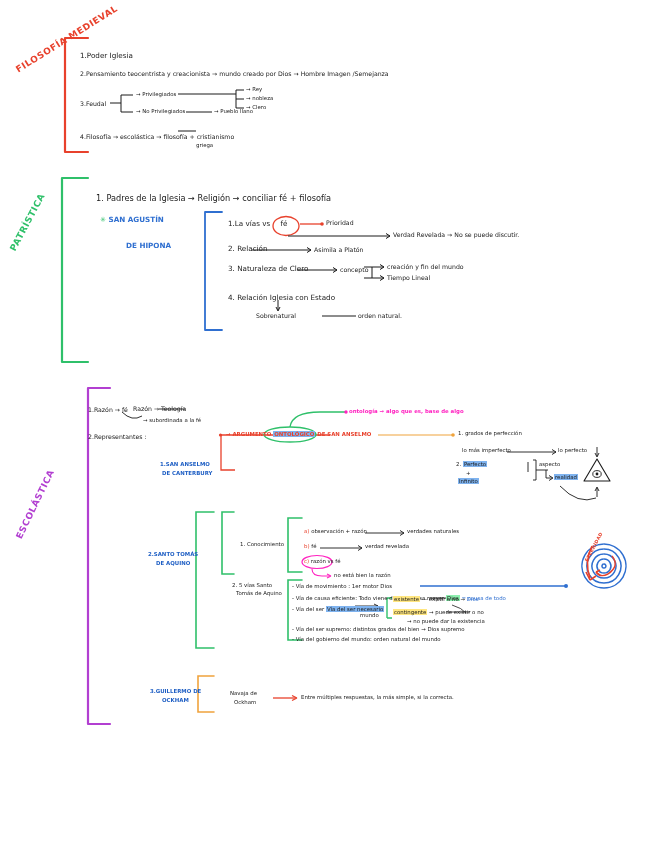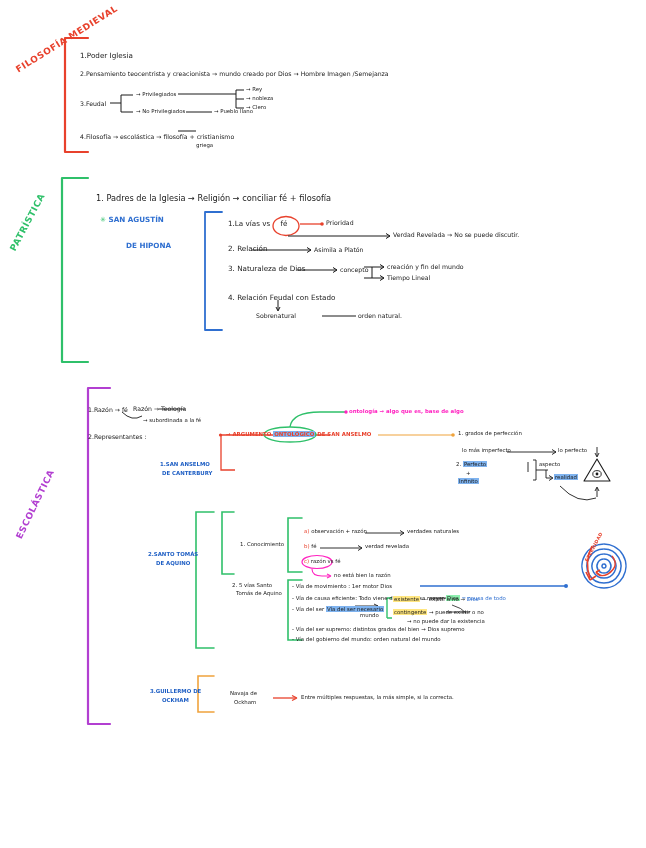--- a/index.html
+++ b/index.html
@@ -199,28 +199,28 @@
   </div>
   <div class="t h7 blk" style="left:326px;top:219px;">Prioridad</div>
   <div class="t h7 blk" style="left:393px;top:231px;">Verdad Revelada → No se puede discutir.</div>
 
   <div class="t h8 blk" style="left:228px;top:245px;">
     <span>2.</span> <span>Relación</span>
   </div>
   <div class="t h7 blk" style="left:314px;top:246px;">Asimila a Platón</div>
 
   <div class="t h8 blk" style="left:228px;top:265px;">
-    <span>3.</span> <span>Naturaleza de Dios</span>
+    <span>3.</span> <span>Naturaleza de Clero</span>
   </div>
   <div class="t h7 blk" style="left:340px;top:266px;">concepto</div>
   <div class="t h7 blk" style="left:387px;top:263px;">creación y fin del mundo</div>
   <div class="t h7 blk" style="left:387px;top:274px;">Tiempo Lineal</div>
 
   <div class="t h8 blk" style="left:228px;top:294px;">
-    <span>4.</span> <span>Relación Feudal con Estado</span>
+    <span>4.</span> <span>Relación Iglesia con Estado</span>
   </div>
   <div class="t h7 blk" style="left:256px;top:312px;">Sobrenatural</div>
   <div class="t h7 blk" style="left:358px;top:312px;">orden natural.</div>
 
   <div class="t sec-label purple rot" style="left:14px;top:536px;transform:rotate(-64deg);font-size:9px;">
     <span>ESCOLÁSTICA</span>
   </div>
 
   <div class="t h7 blk" style="left:88px;top:406px;">
     <span>1.</span><span>Razón → fé</span>

